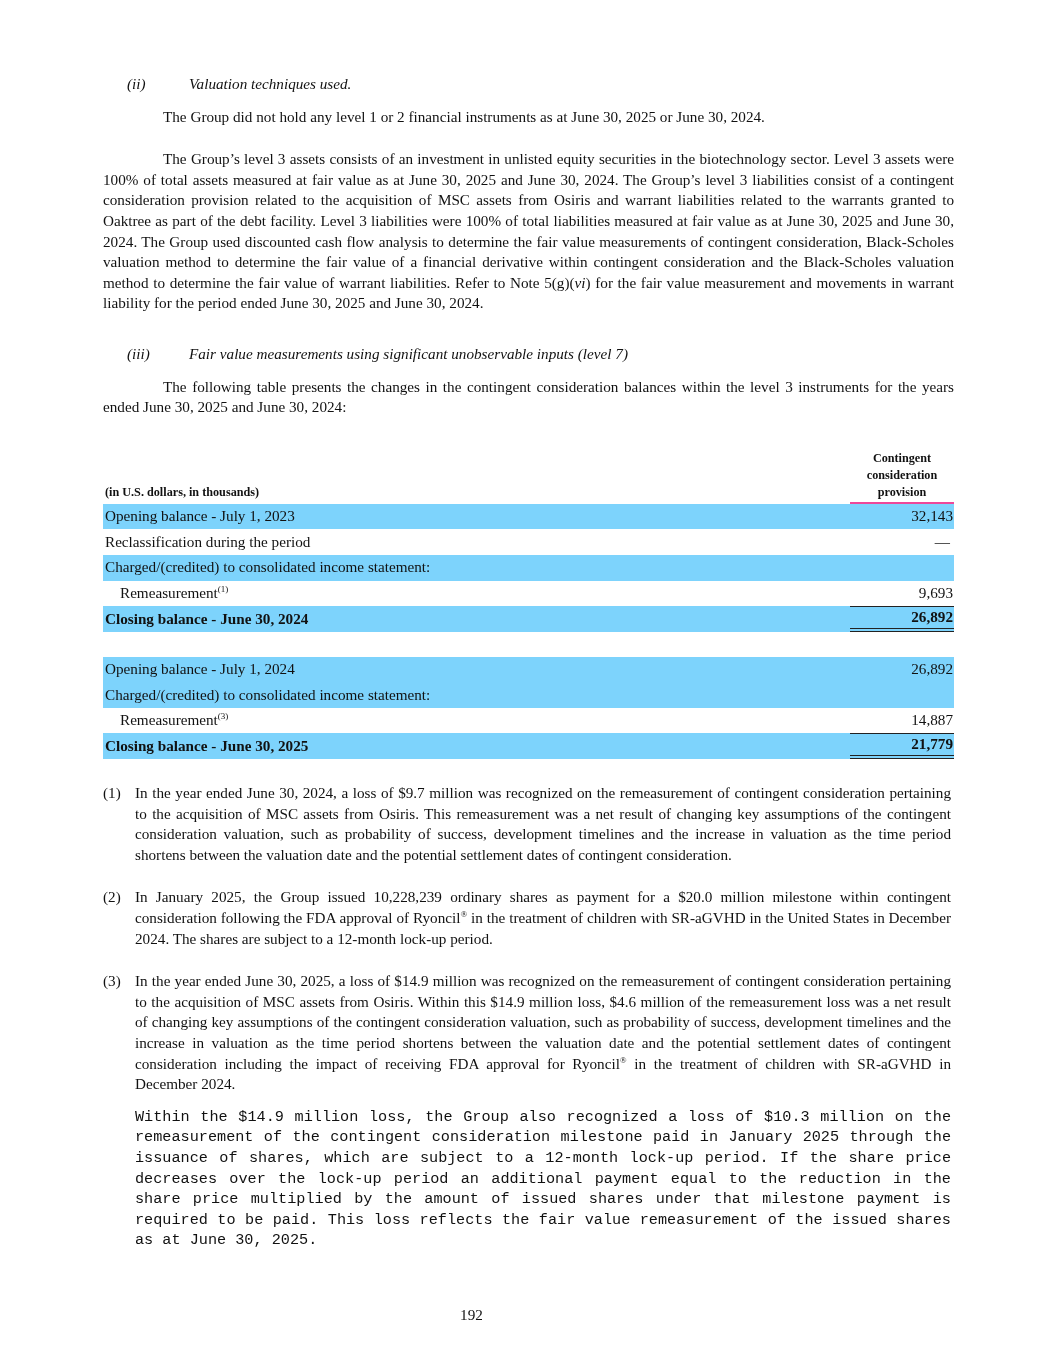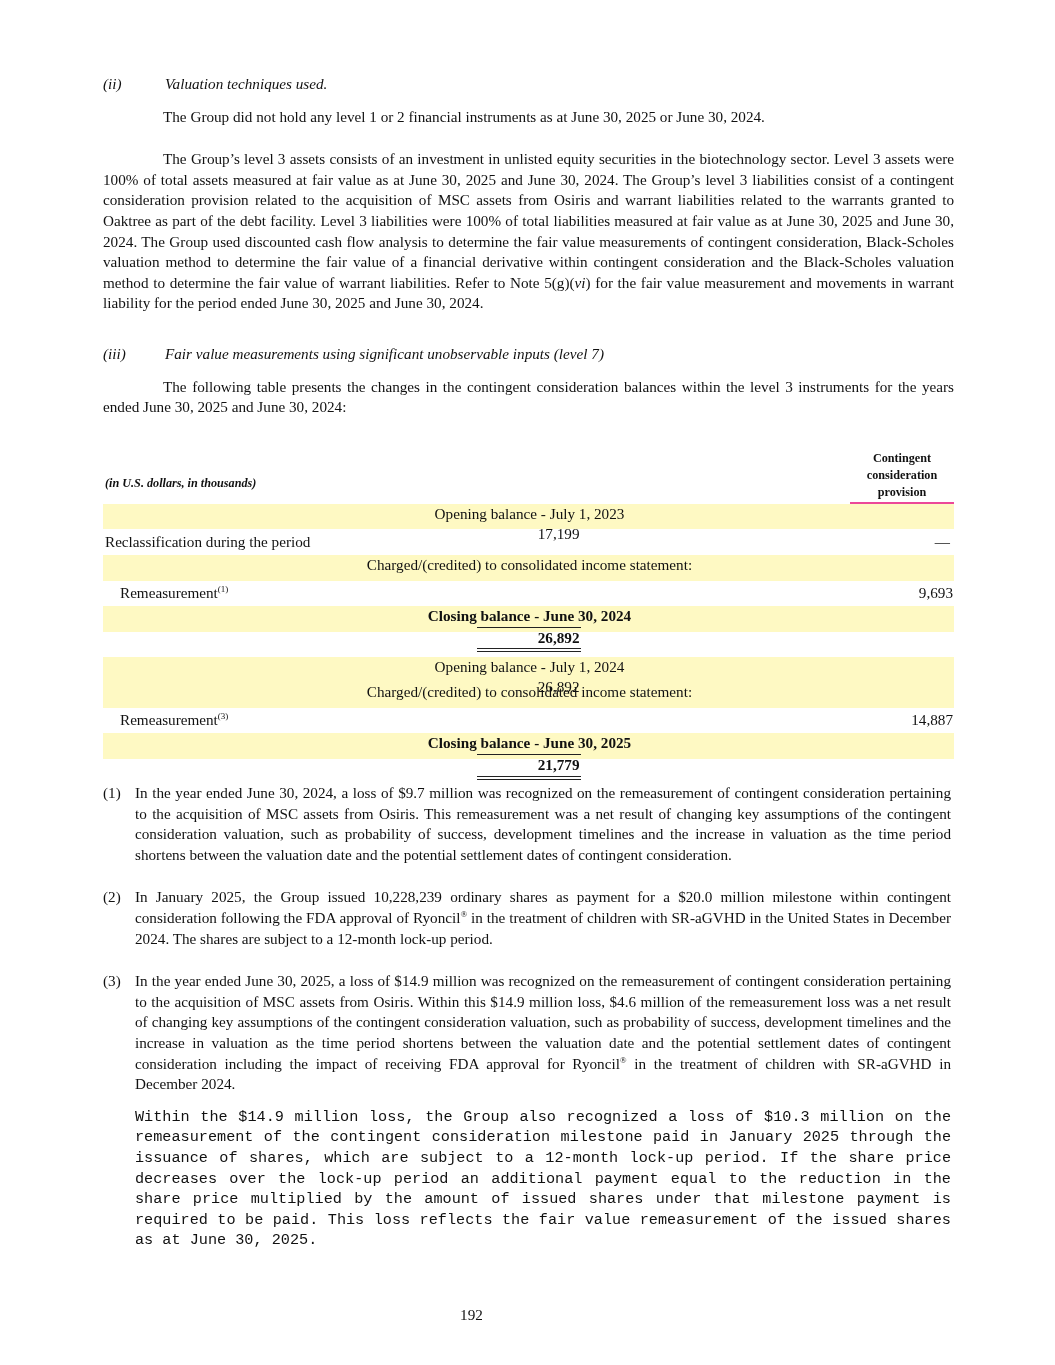--- a/index.html
+++ b/index.html
@@ -3,33 +3,33 @@
 <meta charset="utf-8">
 <style>
   html, body { margin: 0; padding: 0; background: #ffffff; }
   body {
     width: 1055px; height: 1365px; position: relative; overflow: hidden;
     font-family: "Liberation Serif", "DejaVu Serif", serif;
     color: #111111; font-size: 15.2px; line-height: 20.6px;
   }
   .page { position: absolute; left: 103px; top: 74px; width: 851px; }
   .heading { display: flex; font-style: italic; }
-  .heading .num { width: 62px; }
+  .heading .num { width: 62px; margin-left: 24px; }
   .para { text-align: justify; text-indent: 60px; margin: 0; }
   .indent-only { padding-left: 60px; margin: 0; }
   .gap-s { height: 12px; }
   .gap-m { height: 22px; }
   .gap-l { height: 30px; }
 
   .table { width: 851px; margin-top: 6px; }
   .thead { display: flex; justify-content: space-between; align-items: flex-end; font-weight: bold; font-size: 12.2px; line-height: 17px; }
-  .thead .unit { padding-left: 2px; padding-bottom: 12px; font-style: italic; }
+  .thead .unit { padding-left: 2px; padding-bottom: 3px; }
   .thead .colhead { width: 104px; text-align: center; border-bottom: 2px solid #ec4899; padding-bottom: 1px; }
   .row { display: flex; justify-content: space-between; align-items: center; height: 25.6px; }
-  .row.shade { background: #fef9c3; flex-direction: column; }
+  .row.shade { background: #7dd3fc; }
   .row .label { padding-left: 2px; }
   .row .label.sub { padding-left: 17px; }
   .row .val { width: 104px; text-align: right; padding-right: 1px; box-sizing: border-box; height: 100%; display: flex; align-items: center; justify-content: flex-end; }
   .row .val.top-border { border-top: 1.5px solid #222; }
   .row.bold { font-weight: bold; }
   .row .val.dbl { border-bottom: 4px double #222; }
   .row .val.dash { padding-right: 4px; }
   sup { font-size: 9px; line-height: 0; vertical-align: 6px; }
   .tbl-gap { height: 25px; }
 
@@ -65,21 +65,21 @@
   <div style="height:26px"></div>
 
   <div class="table">
     <div class="thead">
       <span class="unit">(in U.S. dollars, in thousands)</span>
       <span class="colhead">Contingent consideration provision</span>
     </div>
 
     <div class="row shade">
       <span class="label">Opening balance - July 1, 2023</span>
-      <span class="val">17,199</span>
+      <span class="val">32,143</span>
     </div>
     <div class="row">
       <span class="label">Reclassification during the period</span>
       <span class="val dash">—</span>
     </div>
     <div class="row shade">
       <span class="label">Charged/(credited) to consolidated income statement:</span>
       <span class="val"></span>
     </div>
     <div class="row">

